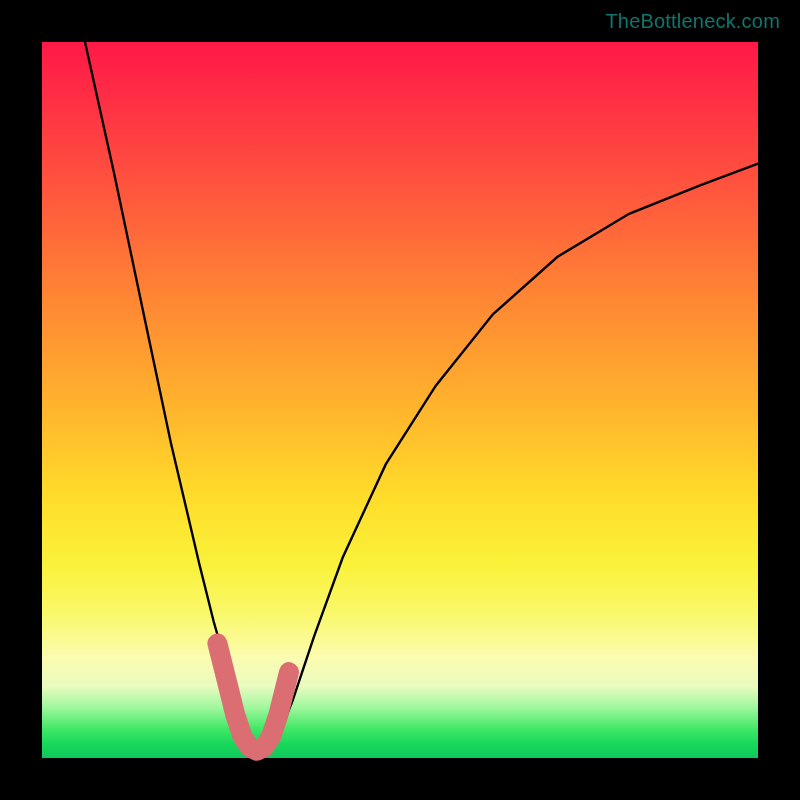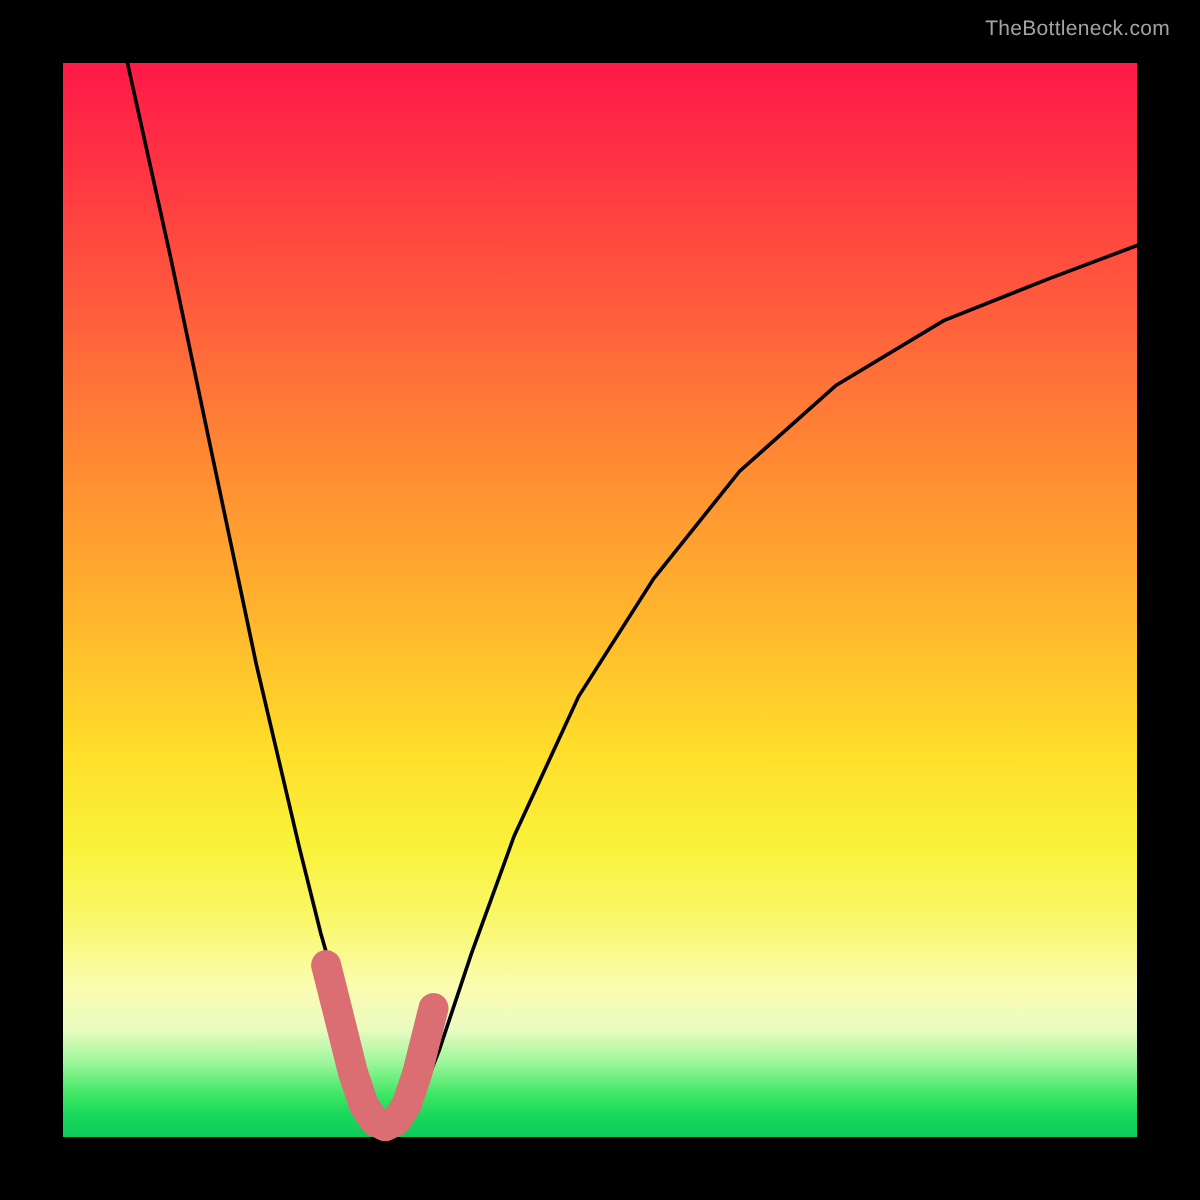--- a/index.html
+++ b/index.html
@@ -39,22 +39,22 @@
       #e9fbc0 90%,
       #9ef79c 93%,
       #3fe765 96%,
       #18d85c 98%,
       #0fc95b 100%);
   }
   .watermark {
     position: absolute;
     top: 10px;
     right: 20px;
-    color: #a3a3a3;
-    font-size: 14px;
+    color: #0f766e;
+    font-size: 20px;
     letter-spacing: 0.2px;
     user-select: none;
   }
   svg.curve {
     position: absolute;
     top: 0;
     left: 0;
     width: 716px;
     height: 716px;
     overflow: visible;

